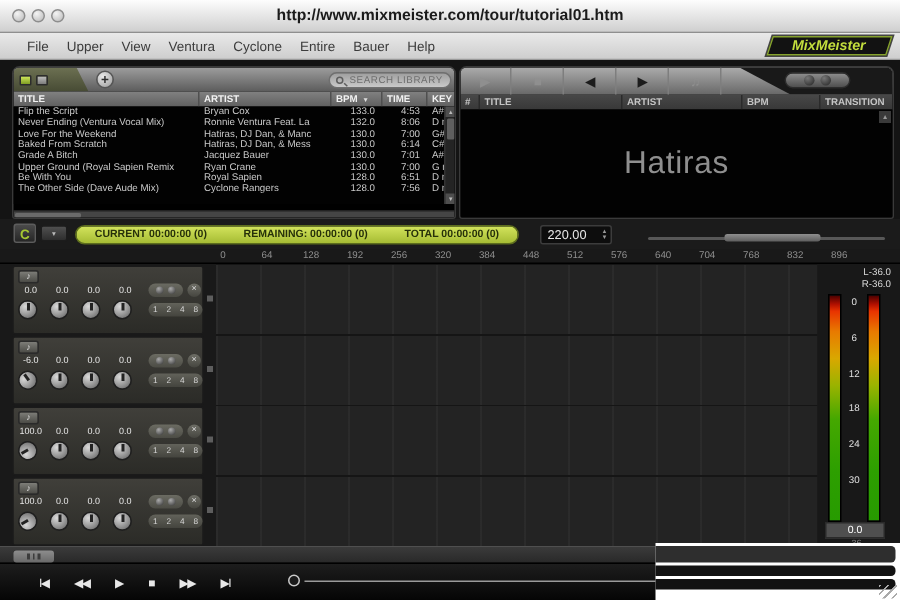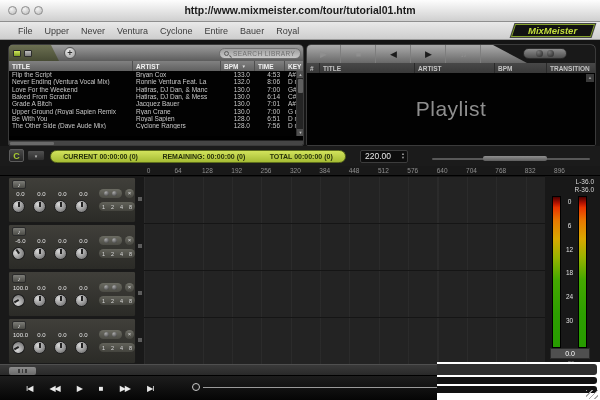--- a/index.html
+++ b/index.html
@@ -187,31 +187,31 @@
     <span class="tl c3"></span>
     <div class="titletext">http://www.mixmeister.com/tour/tutorial01.htm</div>
   </div>
 
   <div class="menubar">
 
       <span class="menu-item">File</span>
 
       <span class="menu-item">Upper</span>
 
-      <span class="menu-item">Never</span>
+      <span class="menu-item">View</span>
 
       <span class="menu-item">Ventura</span>
 
       <span class="menu-item">Cyclone</span>
 
       <span class="menu-item">Entire</span>
 
       <span class="menu-item">Bauer</span>
 
-      <span class="menu-item">Royal</span>
+      <span class="menu-item">Help</span>
 
     <div class="logo">
       <span>MixMeister</span>
     </div>
   </div>
 
   <div class="app">
 
     <div class="panel library">
       <div class="lib-header">
@@ -326,21 +326,21 @@
         </div>
       </div>
       <div class="pl-cols">
         <span class="p-num">#</span>
         <span class="p-title">TITLE</span>
         <span class="p-artist">ARTIST</span>
         <span class="p-bpm">BPM</span>
         <span class="p-trans">TRANSITION</span>
       </div>
       <div class="pl-body">
-        <span class="pl-empty">Playlist</span>
+        <span class="pl-empty">Hatiras</span>
         <span class="pl-up">▲</span>
       </div>
     </div>
 
     <div class="statusbar">
       <div class="loop-btn">C</div>
       <div class="mini-dd">
         <span>▾</span>
       </div>
       <div class="time-pill">

